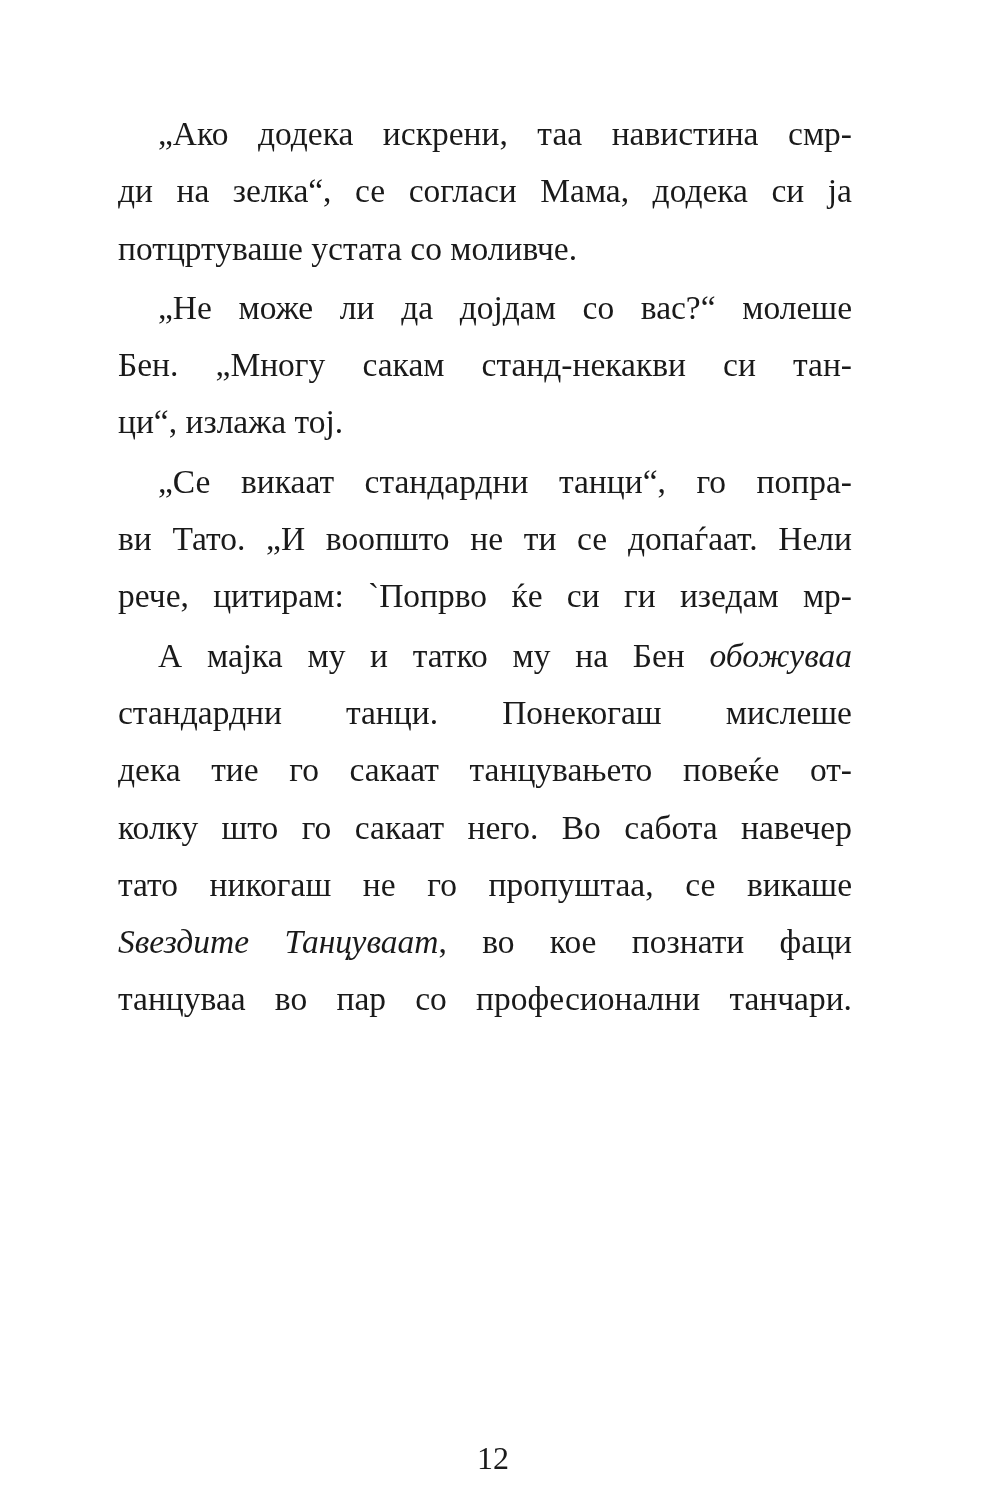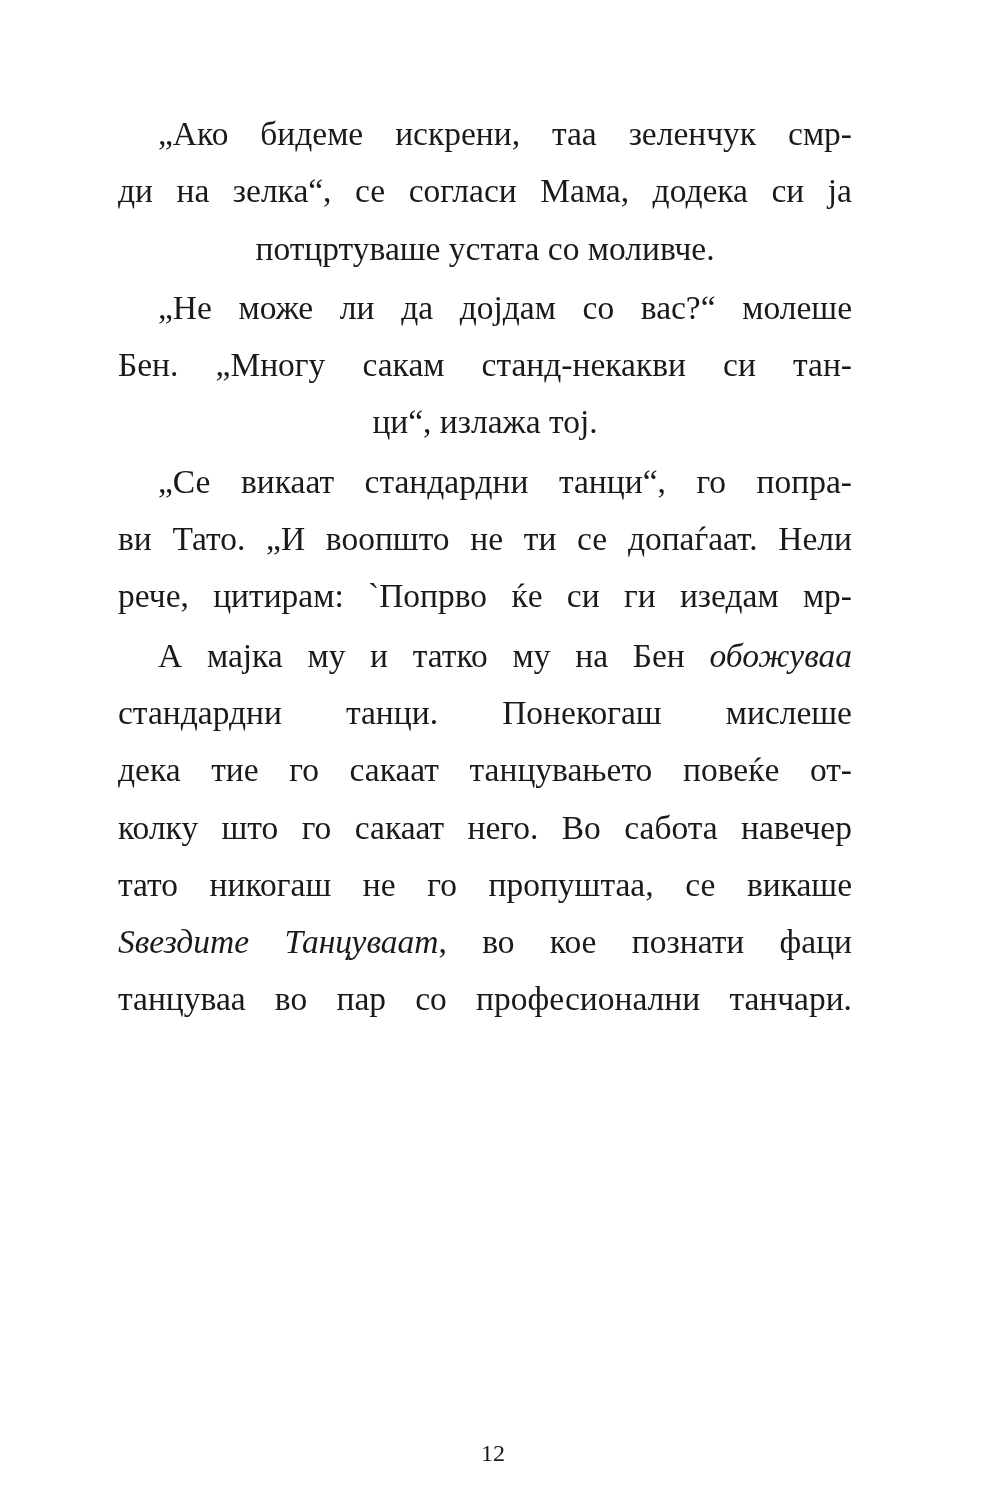--- a/index.html
+++ b/index.html
@@ -5,40 +5,39 @@
   html, body { margin: 0; padding: 0; background: #ffffff; }
   body { width: 986px; height: 1508px; position: relative; overflow: hidden; }
   .page { position: absolute; left: 118px; top: 105px; width: 734px; }
   .line {
     font-family: "Liberation Serif", "DejaVu Serif", serif;
     font-size: 33.5px;
     color: #1a1a1a;
     height: 57.3px;
     line-height: 57.3px;
     white-space: nowrap;
-    text-align: center;
   }
   .justify { text-align: justify; text-align-last: justify; }
   .indent { padding-left: 40px; }
   .para-gap { margin-top: 2px; }
   em { font-style: italic; }
   .page-number {
     position: absolute; left: 0; width: 986px; top: 1440px;
     text-align: center;
     font-family: "Liberation Serif", "DejaVu Serif", serif;
-    font-size: 24px; color: #1a1a1a;
+    font-size: 32px; color: #1a1a1a;
   }
 </style>
 </head>
 <body>
 
 <div class="page">
 
   <div>
-    <div class="line justify indent">„Ако бидеме искрени, таа зеленчук смр-</div>
+    <div class="line justify indent">„Ако додека искрени, таа навистина смр-</div>
     <div class="line justify">ди на зелка“, се согласи Мама, додека си ја</div>
     <div class="line">потцртуваше устата со моливче.</div>
   </div>
 
 
   <div class="para-gap">
     <div class="line justify indent">„Не може ли да дојдам со вас?“ молеше</div>
     <div class="line justify">Бен. „Многу сакам станд-некакви си тан-</div>
     <div class="line">ци“, излажа тој.</div>
   </div>

